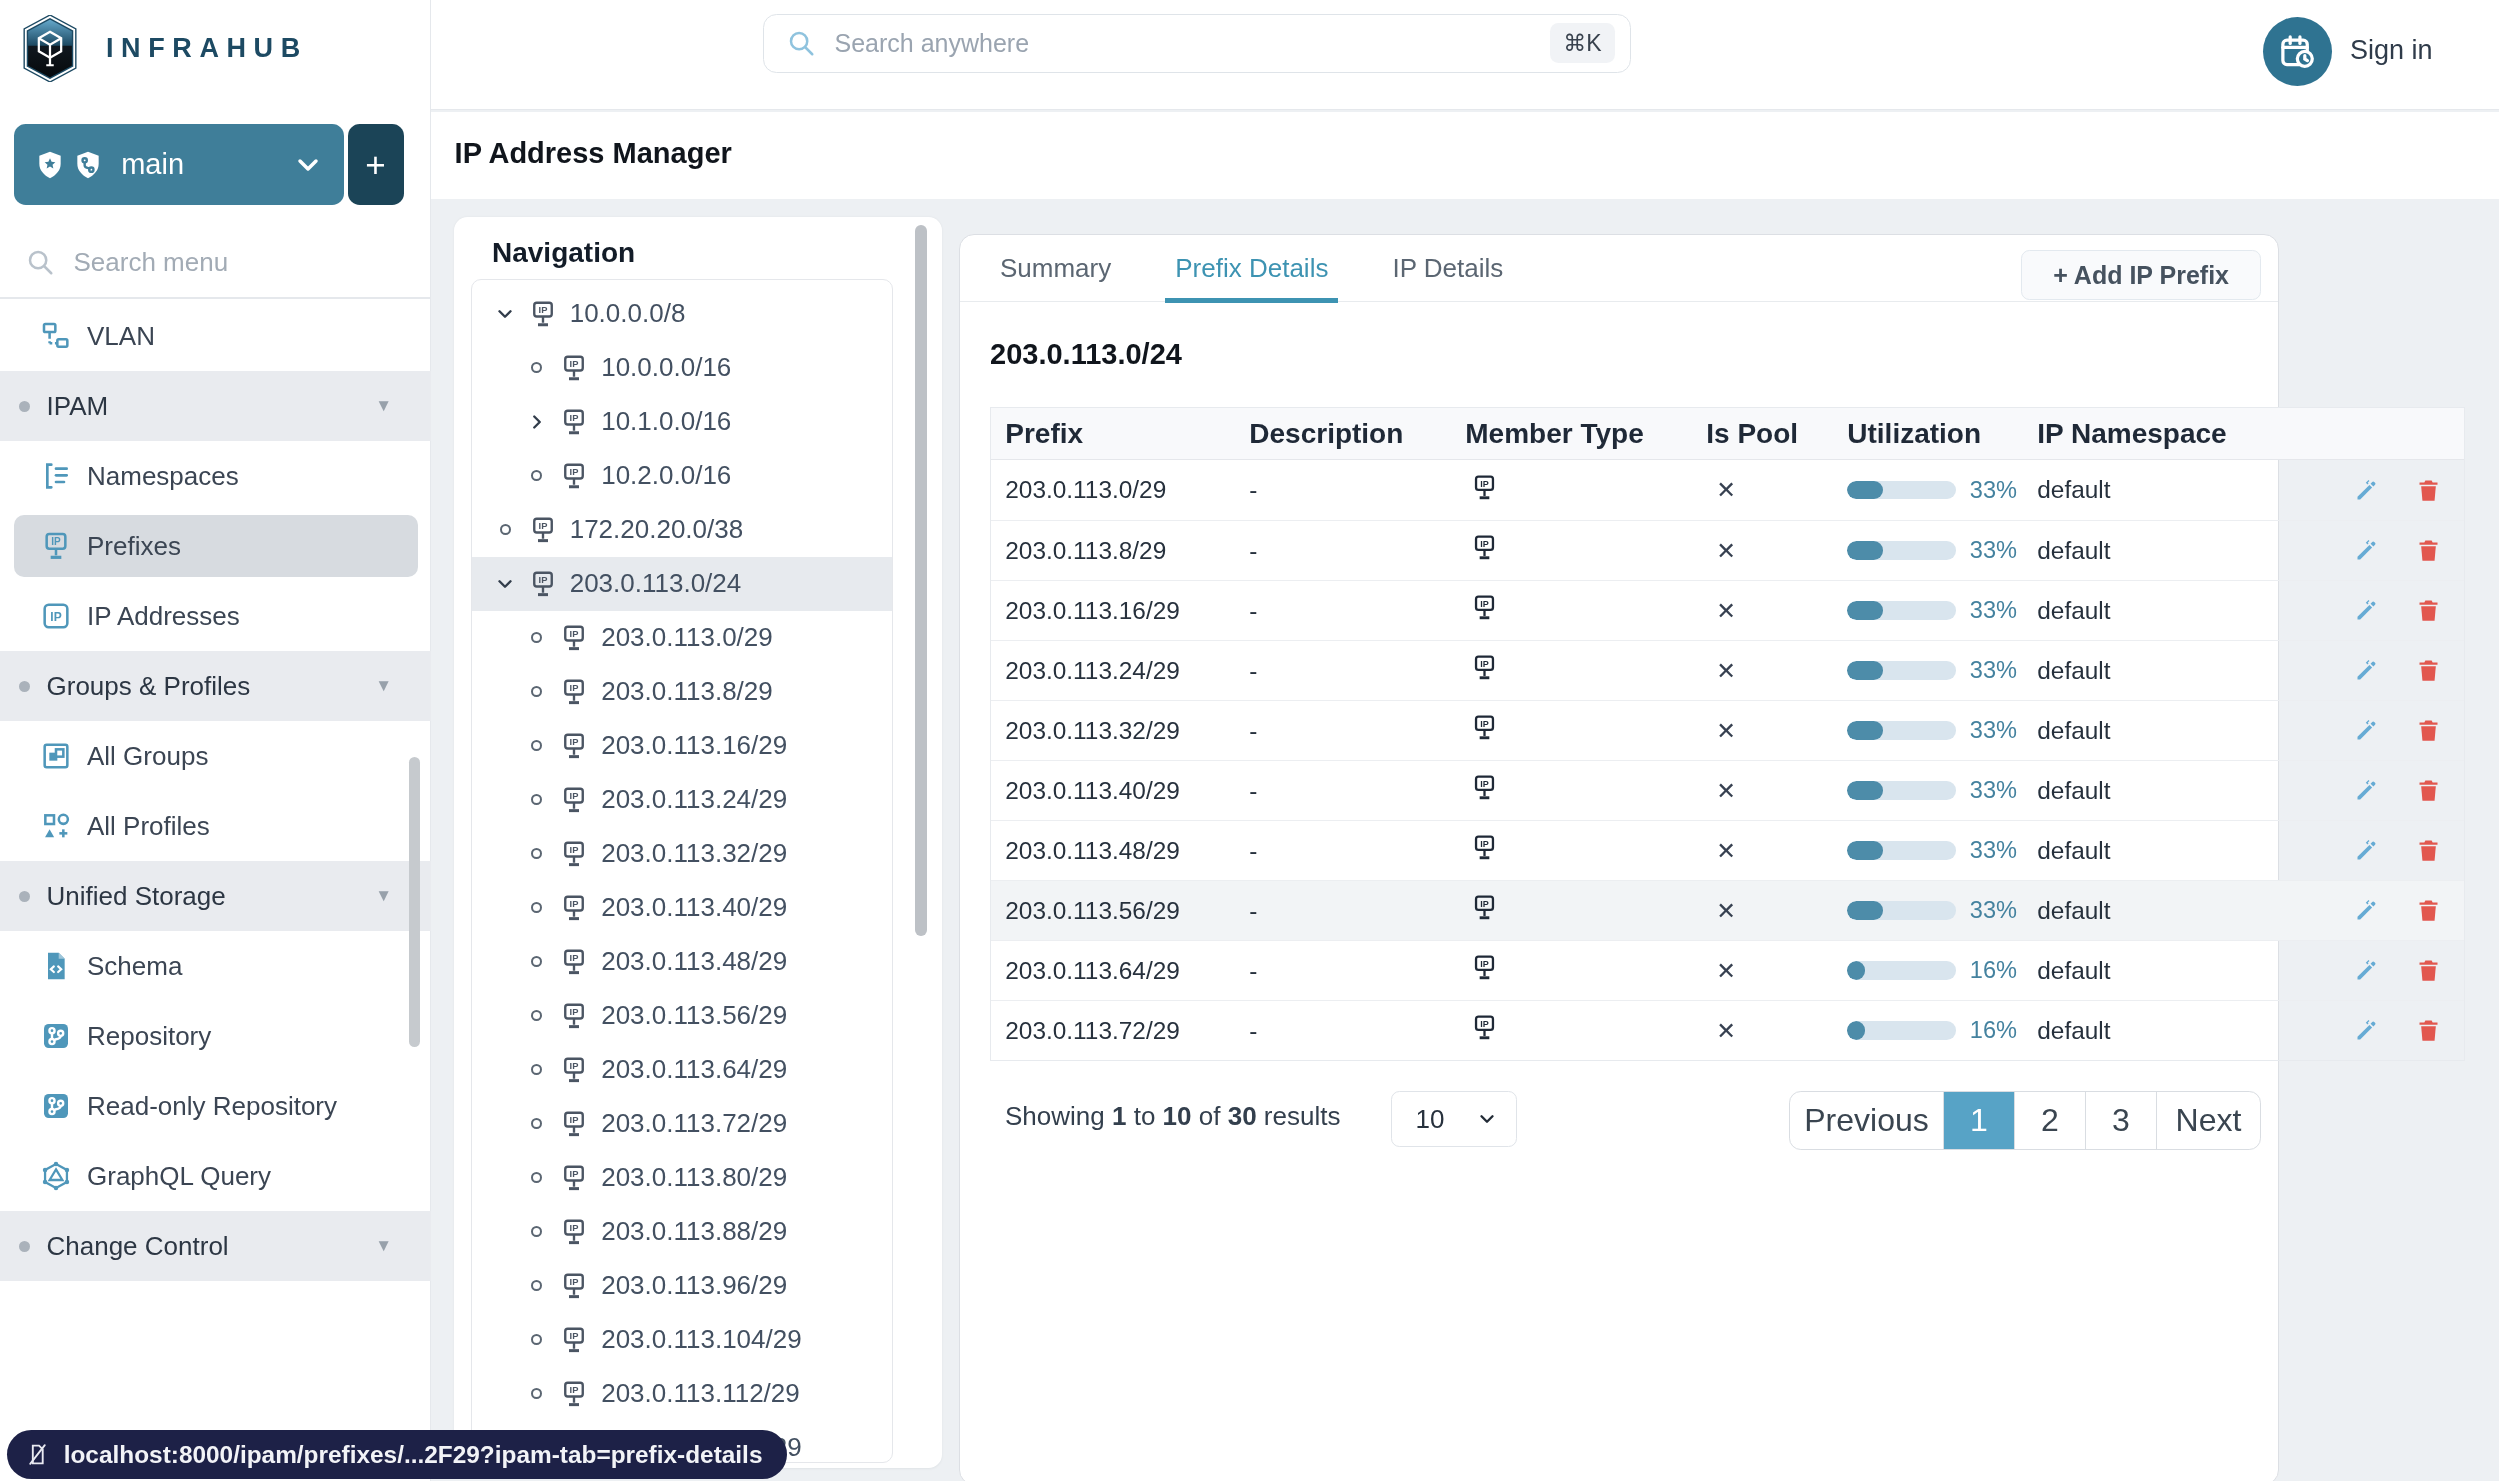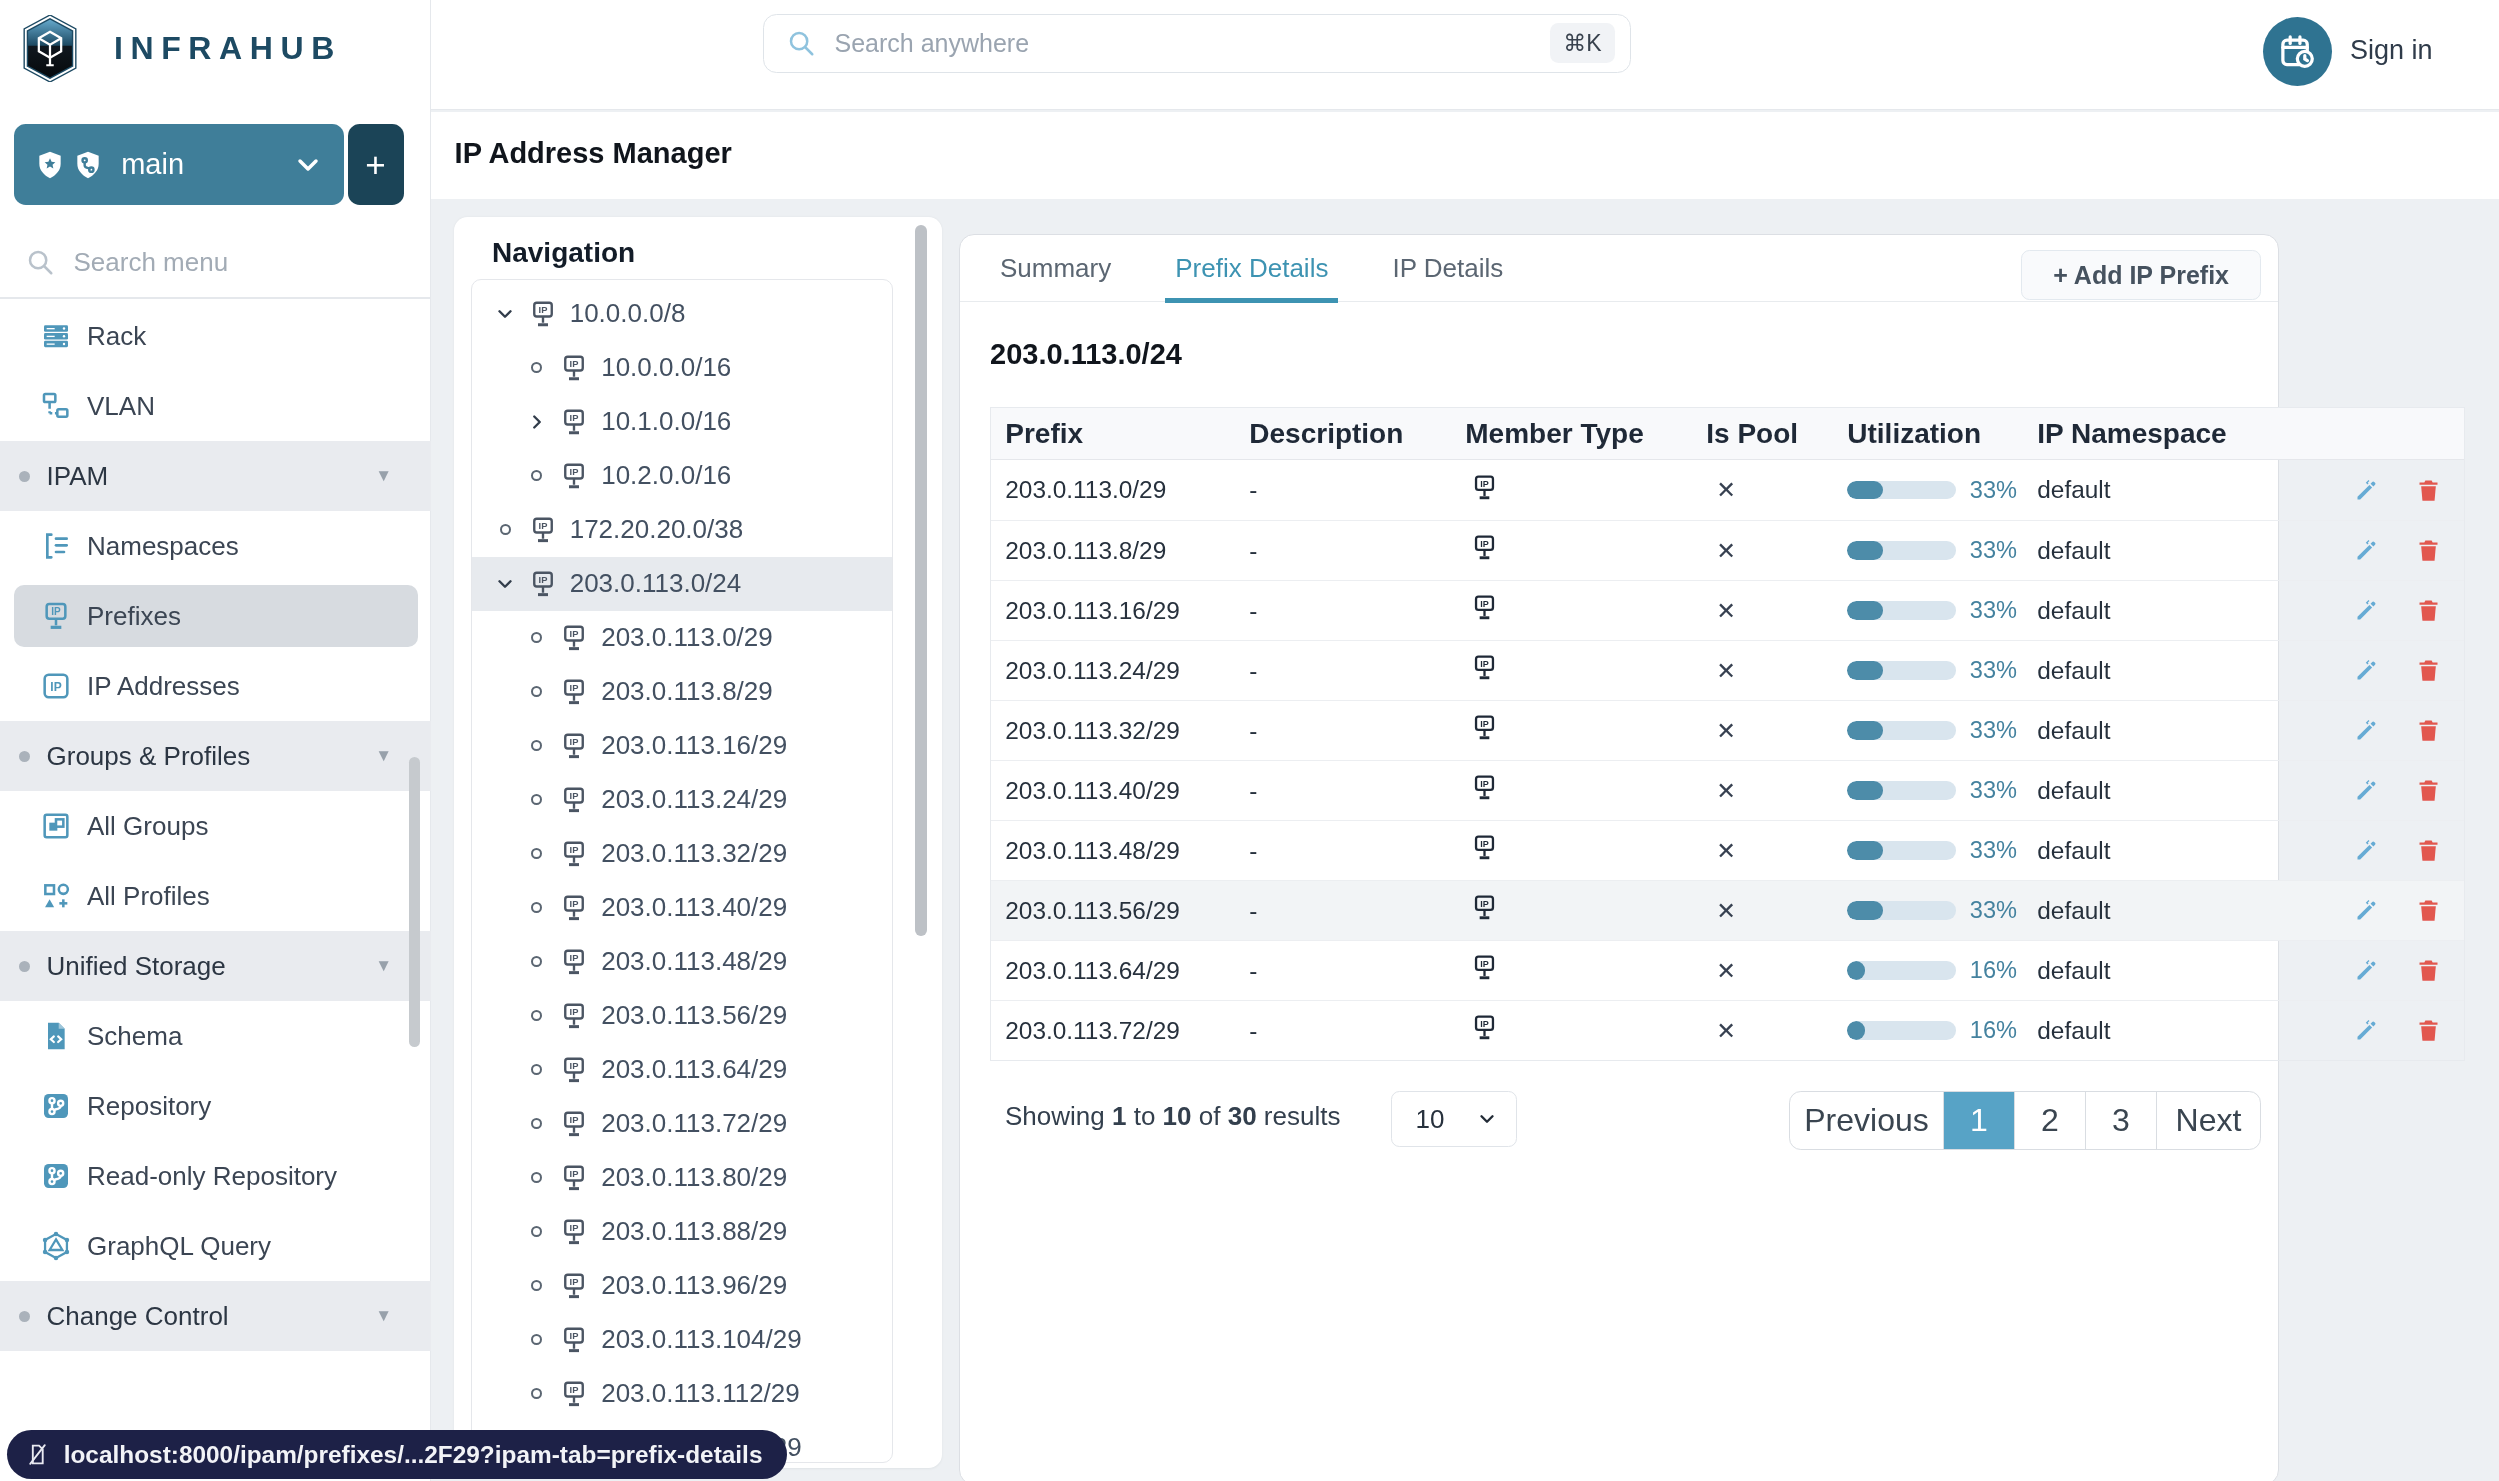--- a/index.html
+++ b/index.html
@@ -26,21 +26,21 @@
   #cal-btn{left:1832px;top:17px;width:69px;height:69px;border-radius:50%;background:#2f7391;display:flex;align-items:center;justify-content:center}
   #cal-btn .icon{width:39px;height:39px}
   #signin{left:1919px;top:0;height:101px;display:flex;align-items:center;font-size:27px;color:var(--txt)}
   #page-title-row{left:431px;top:112px;width:2069px;height:87px;background:#fff}
   #page-title{margin:25px 0 0 23.6px;font-size:29px;font-weight:700;color:var(--txt-dark)}
 
   
   #sidebar{left:0;top:0;width:431px;height:1482px;background:#fff;border-right:0.8px solid var(--border)}
   #logo{left:22px;top:15px;display:flex;align-items:center}
   #logo .icon{width:56px;height:67px}
-  #logo-text{font-size:32px;font-weight:700;letter-spacing:7.6px;color:#1d4a63;margin-left:36px}
+  #logo-text{font-size:27px;font-weight:700;letter-spacing:7.6px;color:#1d4a63;margin-left:28px}
   #branch-row{left:13.5px;top:124px;width:390px;height:81px;display:flex;gap:3.4px}
   #branch-btn{flex:1;background:var(--teal);border-radius:11.8px;display:flex;align-items:center;padding:1px 20px;color:#fff}
   #branch-btn .icon{width:32px;height:32px}
   #branch-name{font-size:29px;margin-left:17px;flex:1}
   #branch-chevron{width:25px;height:25px;color:#fff}
   #branch-add{width:56px;background:var(--teal-dark);border-radius:11.8px;color:#fff;font-size:35px;display:flex;align-items:center;justify-content:center;font-weight:300}
   #menu-search{left:0;top:236px;width:431px;height:52px;display:flex;align-items:center;padding-left:25px}
   #menu-search .icon{width:30px;height:30px;color:#b9c2cb}
   #menu-search .ph{font-size:26px;color:#a2abb5;margin-left:18.5px}
   #menu-divider{left:0;top:297px;width:431px;height:1.7px;background:var(--border)}
@@ -171,38 +171,20 @@
           <circle cx="10.5" cy="10.5" r="6.5"></circle>
           <line x1="15.6" y1="15.6" x2="21" y2="21"></line>
         </svg>
       </span>
     <span class="ph">Search menu</span>
   </div>
   <div id="menu-divider" class="abs"></div>
   <div id="sidebar-menu" class="abs">
       <div class="sb-leaf">
     <span class="icon">
-          <svg viewBox="0 0 24 24" fill="currentColor">
-            <rect x="3" y="4" width="18" height="4.8" rx="1"></rect>
-            <rect x="3" y="9.8" width="18" height="4.8" rx="1"></rect>
-            <rect x="3" y="15.6" width="18" height="4.8" rx="1"></rect>
-            <g fill="#fff">
-              <rect x="5" y="6" width="6" height="1"></rect>
-              <rect x="5" y="11.8" width="6" height="1"></rect>
-              <rect x="5" y="17.6" width="6" height="1"></rect>
-              <circle cx="18" cy="6.4" r=".9"></circle>
-              <circle cx="18" cy="12.2" r=".9"></circle>
-              <circle cx="18" cy="18" r=".9"></circle>
-            </g>
-          </svg>
-        </span>
-    <span class="lbl">Rack</span>
-  </div>
-      <div class="sb-leaf">
-    <span class="icon">
           <svg viewBox="0 0 24 24" fill="none" stroke="currentColor" stroke-width="1.9">
             <rect x="3" y="3" width="8.5" height="6" rx="1"></rect>
             <line x1="7.2" y1="9" x2="7.2" y2="12"></line>
             <line x1="7.2" y1="12" x2="7.2" y2="17.5" stroke-dasharray="2 2"></line>
             <line x1="7.2" y1="17.5" x2="13" y2="17.5" stroke-dasharray="2 2"></line>
             <rect x="13" y="14.5" width="7.5" height="5.5" rx="1"></rect>
           </svg>
         </span>
     <span class="lbl">VLAN</span>
   </div>

